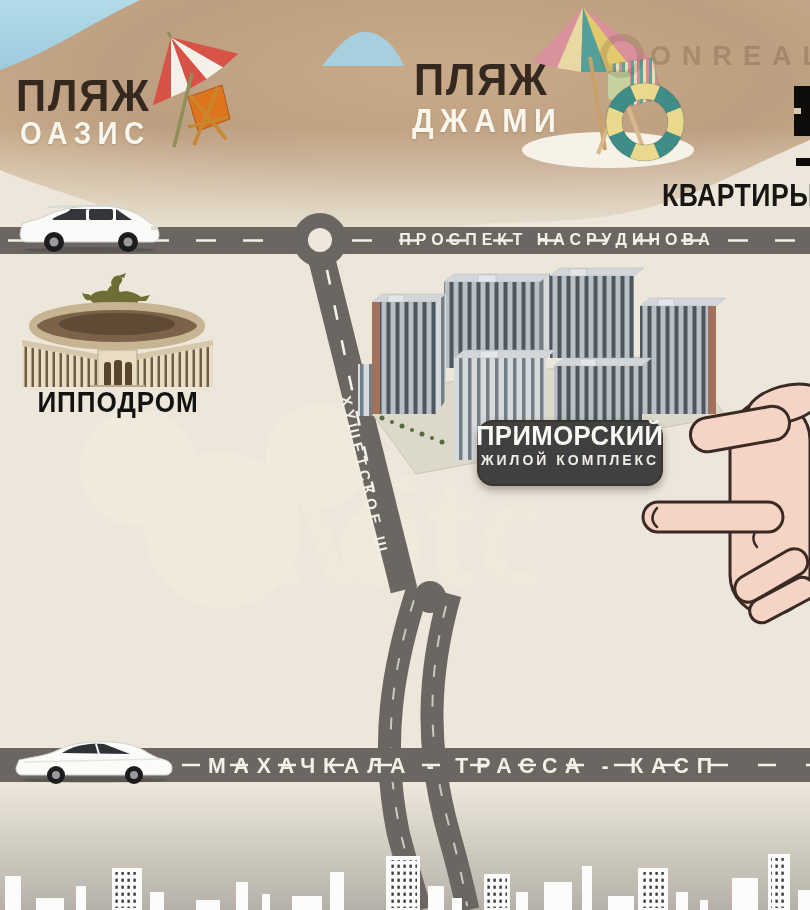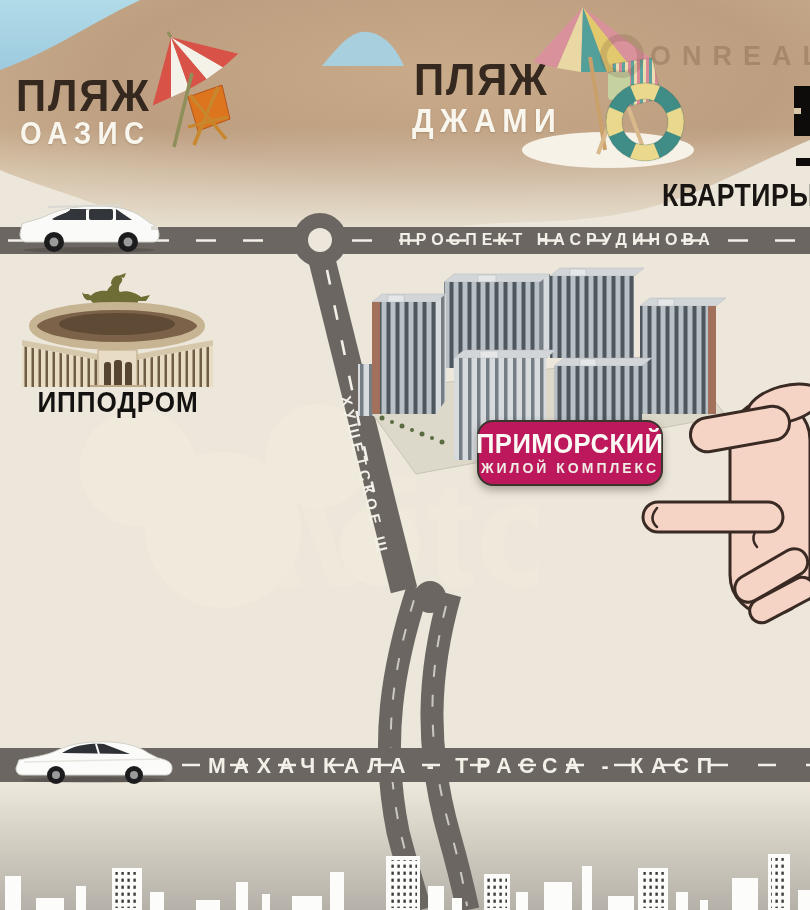--- a/index.html
+++ b/index.html
@@ -33,23 +33,23 @@
                  transform:rotate(76.5deg);transform-origin:0 0;}
   .ippodrom{top:386px;left:26px;width:184px;text-align:center;z-index:6;font-size:29px;font-weight:800;
             color:#141210;letter-spacing:1px;transform:scaleX(.9);transform-origin:center;}
   .wm-agency{top:34px;left:600px;z-index:6;display:flex;align-items:center;gap:6px;}
   .wm-ring{width:30px;height:30px;border:7px solid rgba(110,80,55,.20);border-radius:50%;}
   .wm-agency-text{font-size:27px;font-weight:bold;letter-spacing:11px;color:rgba(105,75,50,.28);}
   .frag1{top:86px;right:0;width:16px;height:50px;background:#0d0c0a;z-index:6;}
   .frag1 .notch{position:absolute;left:0;top:22px;width:7px;height:6px;background:#d9c6ab;}
   .frag2{top:158px;right:0;width:14px;height:8px;background:#0d0c0a;z-index:6;}
   
-  .cx-label{top:420px;left:477px;width:182px;height:62px;z-index:7;background:#be185d;
+  .cx-label{top:420px;left:477px;width:182px;height:62px;z-index:7;background:#404040;
             border:2px solid #3a352c;border-radius:16px;box-shadow:0 4px 8px rgba(40,30,20,.35);
-            display:flex;flex-direction:column;align-items:center;justify-content:center;}
+            display:flex;flex-direction:column;align-items:center;}
   .cx-name{font-size:27px;font-weight:bold;color:#fbf9f4;line-height:1.05;
            transform:scaleX(.95);letter-spacing:.5px;}
   .cx-sub{font-size:14px;font-weight:bold;color:#efece4;letter-spacing:3px;margin-top:2px;}
   .z6{z-index:6;} .z8{z-index:8;}
 </style>
 </head>
 <body>
 
 <div class="stage">
 

